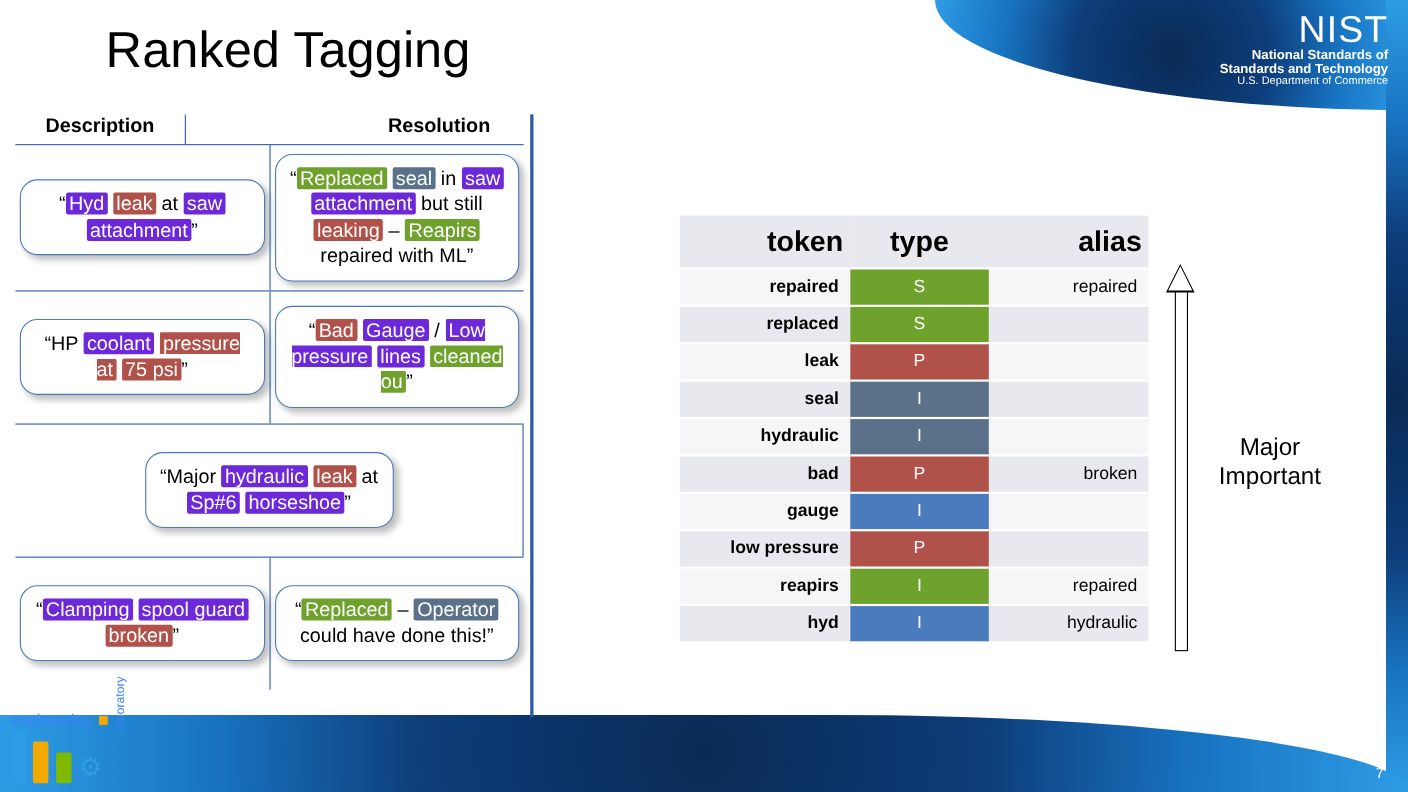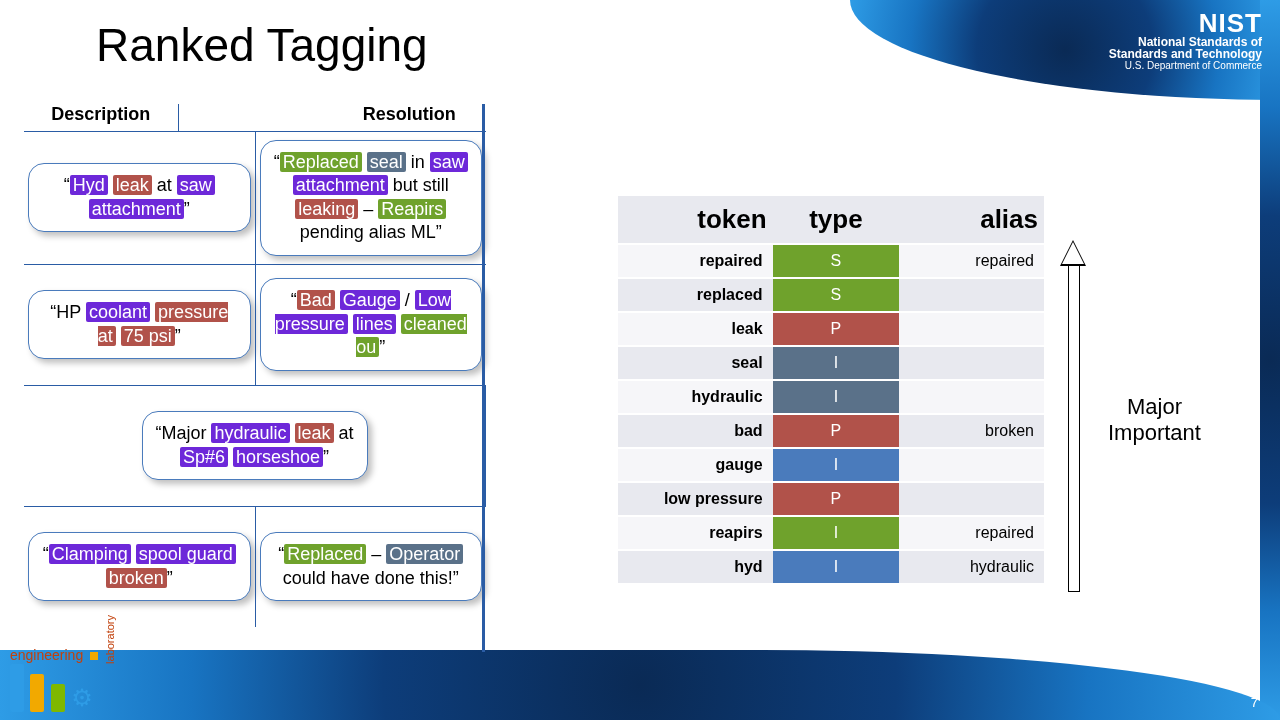--- a/index.html
+++ b/index.html
@@ -18,48 +18,48 @@
     background: radial-gradient(circle at center, #0a2a55, #0d3d7a 40%, #1874c2 70%, #2e9ce6 100%);
   }
   .corner.tr { top:0; right:0; width: 430px; height: 100px; border-bottom-left-radius: 100% 100%; }
   .corner.bl { bottom:0; left:0; width: 100%; height: 70px; border-top-right-radius: 1500px 200px; }
   .corner.edge-r { top:0; right:0; width: 20px; height:100%; }
 
   .nist-logo {
     position: absolute; top: 8px; right: 18px; color: #fff; text-align: right;
     font-family: Arial, sans-serif;
   }
-  .nist-logo .big { font-size: 26px; font-weight: 700; letter-spacing: 1px; }
+  .nist-logo .big { font-size: 34px; font-weight: 400; letter-spacing: 1px; }
   .nist-logo .l1 { font-size: 12px; font-weight: 700; margin-top:-4px;}
   .nist-logo .l2 { font-size: 12px; font-weight: 700; margin-top:-2px;}
   .nist-logo .l3 { font-size: 10px; font-weight: 400; margin-top:-1px;}
 
   .eng-lab {
     position: absolute; bottom: 8px; left: 10px;
   }
-  .eng-lab .txt { color:#c2410c; font-size:14px; }
+  .eng-lab .txt { color:#3b82f6; font-size:14px; }
   .eng-lab .sq { display:inline-block; width:8px; height:8px; background:#f2a900; margin:0 2px;}
   .eng-lab .bar { display:inline-block; width:14px; height:42px; vertical-align:bottom; margin-right:2px; border-radius:2px;}
   .eng-lab .b1 { background:#2e9ce6; height:48px;}
   .eng-lab .b2 { background:#f2a900; height:38px;}
   .eng-lab .b3 { background:#7fb800; height:28px;}
   .eng-lab .gear { display:inline-block; vertical-align:bottom; font-size:24px; color:#2e9ce6; }
 
   .page-num {
     position:absolute; bottom:10px; right:22px; color:#fff; font-size:13px;
   }
 
   
   .title {
     position:absolute; top: 18px; left: 96px;
     font-size: 46px; font-weight: 400;
   }
 
   .left-table {
-    position:absolute; top: 104px; left: 24px;
+    position:absolute; top: 104px; left: 14px;
     width: 462px;
   }
   .lt-headers { display:flex; font-weight:700; font-size:18px; }
   .lt-headers > div { flex:1; text-align:center; padding-bottom:6px;}
   .lt-row { display:flex; border-top: 1px solid #2a5ca5; min-height:120px;}
   .lt-cell { flex:1; display:flex; align-items:center; justify-content:center; padding:8px 4px;}
   .lt-divider-v { width:0; border-left:1px solid #2a5ca5; }
   .lt-divider-v-heavy { position:absolute; top:104px; left:482px; width:0; height:548px; border-left:3px solid #2a5ca5;}
 
   .bubble {
@@ -150,21 +150,21 @@
     <div class="lt-divider-v"></div>
     <div>Resolution</div>
   </div>
   <div id="examples-body">
       <div class="lt-row">
         <div class="lt-cell">
           <div class="bubble"><span>“</span><span class="hl hl-blue">Hyd</span><span> </span><span class="hl hl-red">leak</span><span> at </span><span class="hl hl-blue">saw</span><span> </span><span class="hl hl-blue">attachment</span><span>”</span></div>
         </div>
         <div class="lt-divider-v"></div>
         <div class="lt-cell">
-          <div class="bubble"><span>“</span><span class="hl hl-green">Replaced</span><span> </span><span class="hl hl-darkb">seal</span><span> in </span><span class="hl hl-blue">saw</span><span> </span><span class="hl hl-blue">attachment</span><span> but still </span><span class="hl hl-red">leaking</span><span> – </span><span class="hl hl-green">Reapirs</span><span> pending alias ML”</span></div>
+          <div class="bubble"><span>“</span><span class="hl hl-green">Replaced</span><span> </span><span class="hl hl-darkb">seal</span><span> in </span><span class="hl hl-blue">saw</span><span> </span><span class="hl hl-blue">attachment</span><span> but still </span><span class="hl hl-red">leaking</span><span> – </span><span class="hl hl-green">Reapirs</span><span> repaired with ML”</span></div>
         </div>
       </div>
       <div class="lt-row">
         <div class="lt-cell">
           <div class="bubble"><span>“HP </span><span class="hl hl-blue">coolant</span><span> </span><span class="hl hl-red">pressure  at</span><span> </span><span class="hl hl-red">75 psi</span><span>”</span></div>
         </div>
         <div class="lt-divider-v"></div>
         <div class="lt-cell">
           <div class="bubble"><span>“</span><span class="hl hl-red">Bad</span><span> </span><span class="hl hl-blue">Gauge</span><span> / </span><span class="hl hl-blue">Low pressure</span><span> </span><span class="hl hl-blue">lines</span><span> </span><span class="hl hl-green">cleaned ou</span><span>”</span></div>
         </div>

